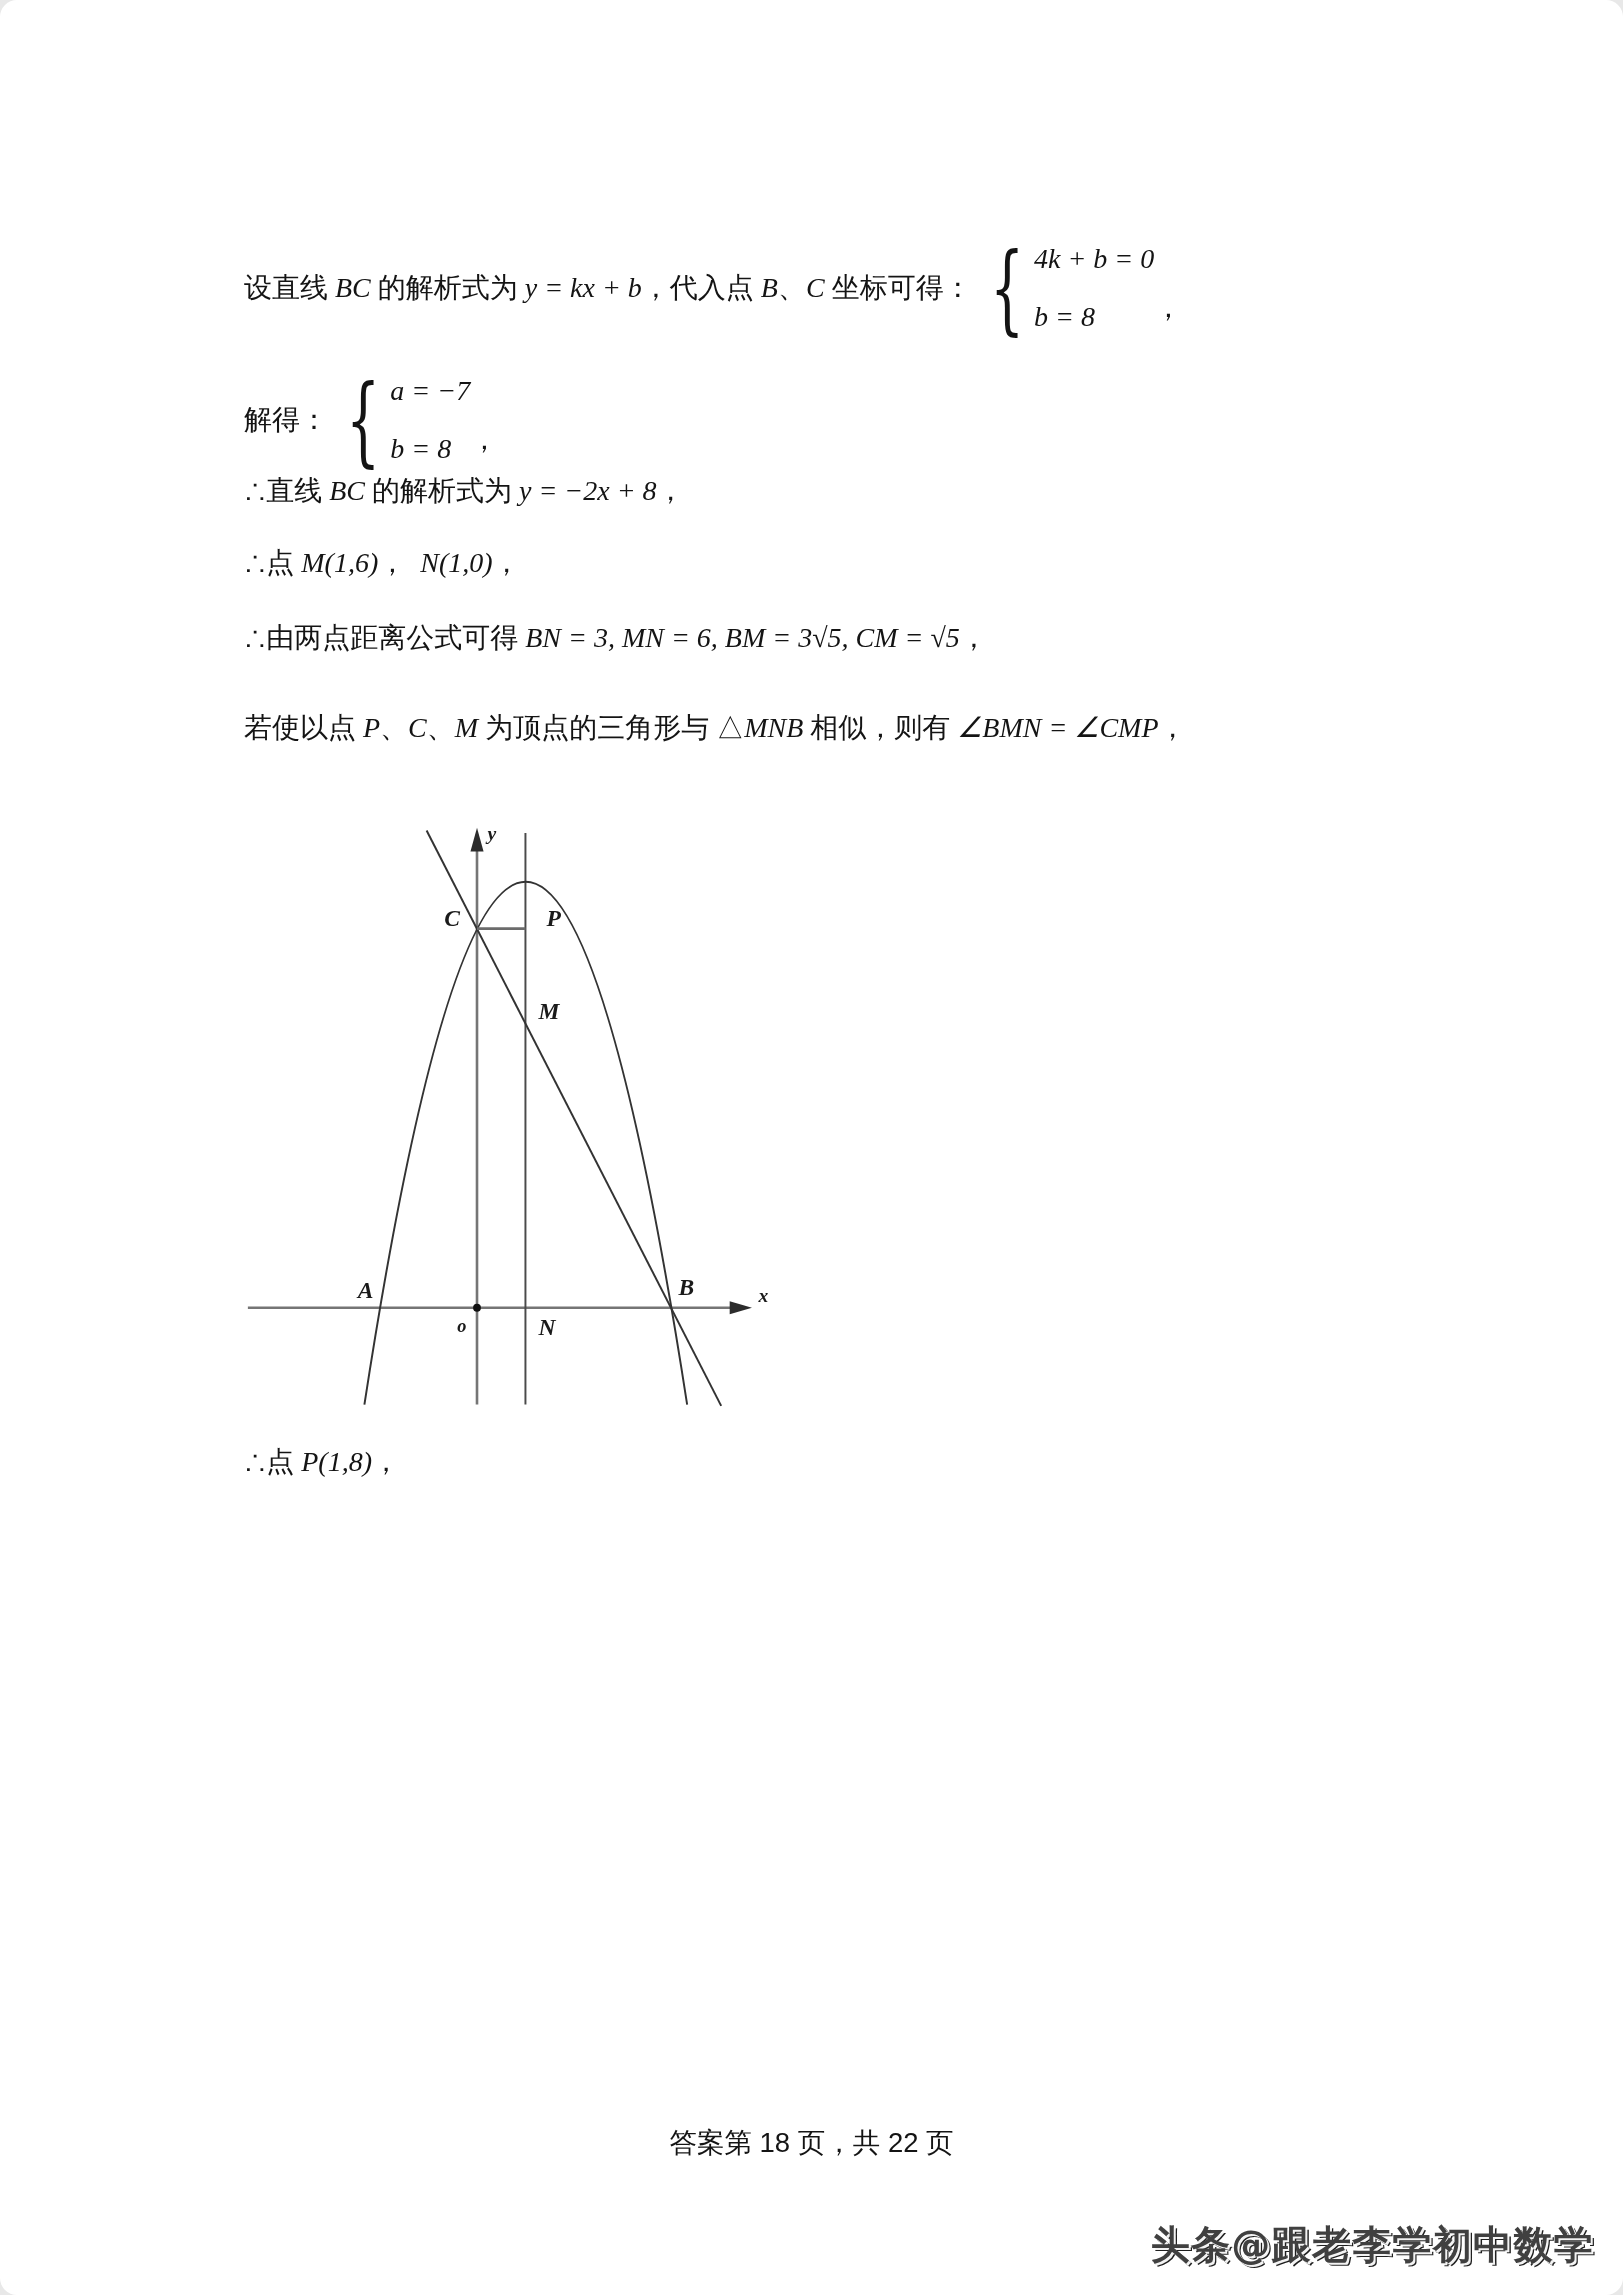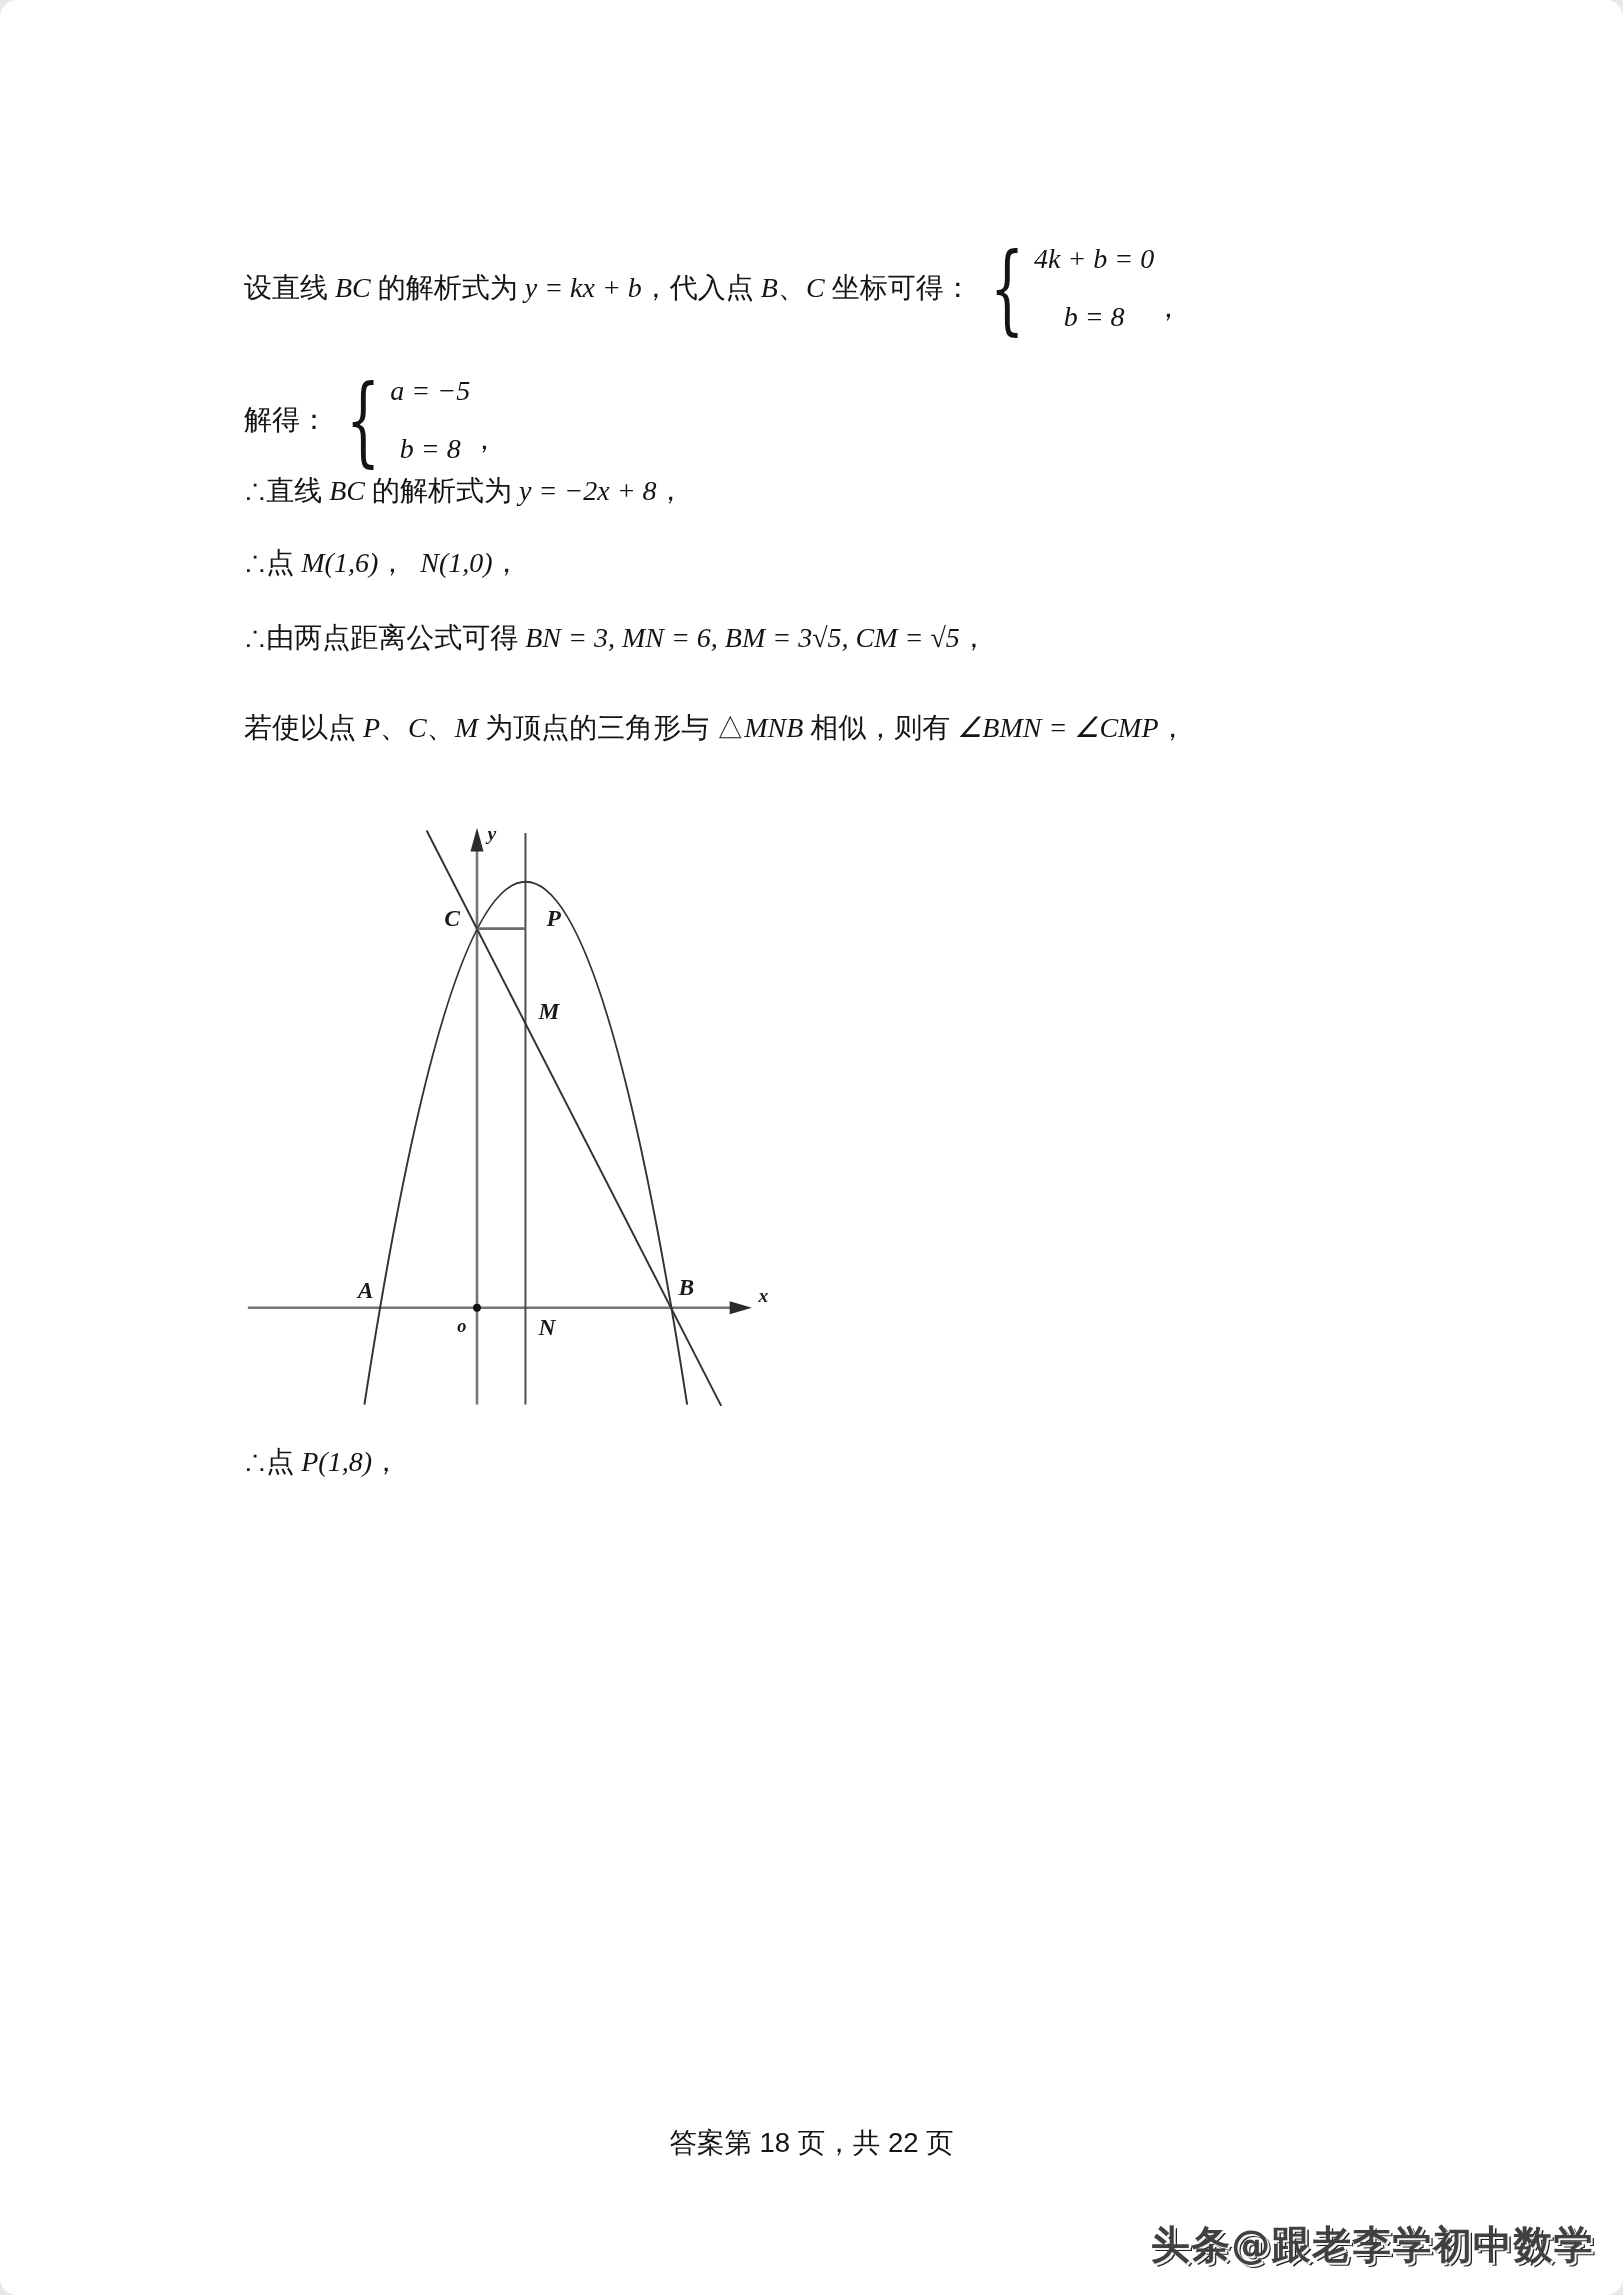--- a/index.html
+++ b/index.html
@@ -25,21 +25,21 @@
   .math{font-family:"Liberation Serif", serif;font-style:italic;}
   .sys{display:inline-flex;align-items:center;height:115px;margin-left:3.9px;}
   .brace{
     font-family:"DejaVu Serif", serif;
     font-size:98px;font-weight:400;
     transform:scaleX(.55);
     line-height:1;
     display:inline-block;
     margin-right:-3.9px;
   }
-  .eqs{display:inline-flex;flex-direction:column;justify-content:center;align-items:center;gap:30px;}
+  .eqs{display:inline-flex;flex-direction:column;justify-content:center;align-items:flex-start;gap:30px;}
   .eqs .math{line-height:1;}
   .comma-low{align-self:flex-end;padding-bottom:19.6px;}
   .figure{position:absolute;left:223px;top:812px;}
   .footer{
     position:absolute;left:0;top:2125px;width:100%;
     text-align:center;font-size:27.5px;
     font-family:Liberation Sans, sans-serif;
   }
   .watermark{
     position:absolute;right:29px;top:2218px;
@@ -55,21 +55,21 @@
 </head>
 <body>
 
 <div class="page">
 
   <div class="line" style="top:230px;height:115px;">
     <span class="cjk">设直线 </span><span class="math">BC</span><span class="cjk"> 的解析式为 </span><span class="math">y = kx + b</span><span class="cjk">，代入点 </span><span class="math">B</span><span class="cjk">、</span><span class="math">C</span><span class="cjk"> 坐标可得：</span><span class="sys"><span class="brace">{</span><span class="eqs"><span class="math">4k + b = 0</span><span class="math">b = 8</span></span></span><span class="cjk comma-low">，</span>
   </div>
 
   <div class="line" style="top:362px;height:115px;">
-    <span class="cjk">解得：</span><span class="sys"><span class="brace">{</span><span class="eqs"><span class="math">a = −5</span><span class="math">b = 8</span></span></span><span class="cjk comma-low">，</span>
+    <span class="cjk">解得：</span><span class="sys"><span class="brace">{</span><span class="eqs"><span class="math">a = −7</span><span class="math">b = 8</span></span></span><span class="cjk comma-low">，</span>
   </div>
 
   <div class="line" style="top:473px;">
     <span class="cjk">∴直线 </span><span class="math">BC</span><span class="cjk"> 的解析式为 </span><span class="math">y = −2x + 8</span><span class="cjk">，</span>
   </div>
 
   <div class="line" style="top:545px;">
     <span class="cjk">∴点 </span><span class="math">M(1,6)</span><span class="cjk">，  </span><span class="math">N(1,0)</span><span class="cjk">，</span>
   </div>
 

